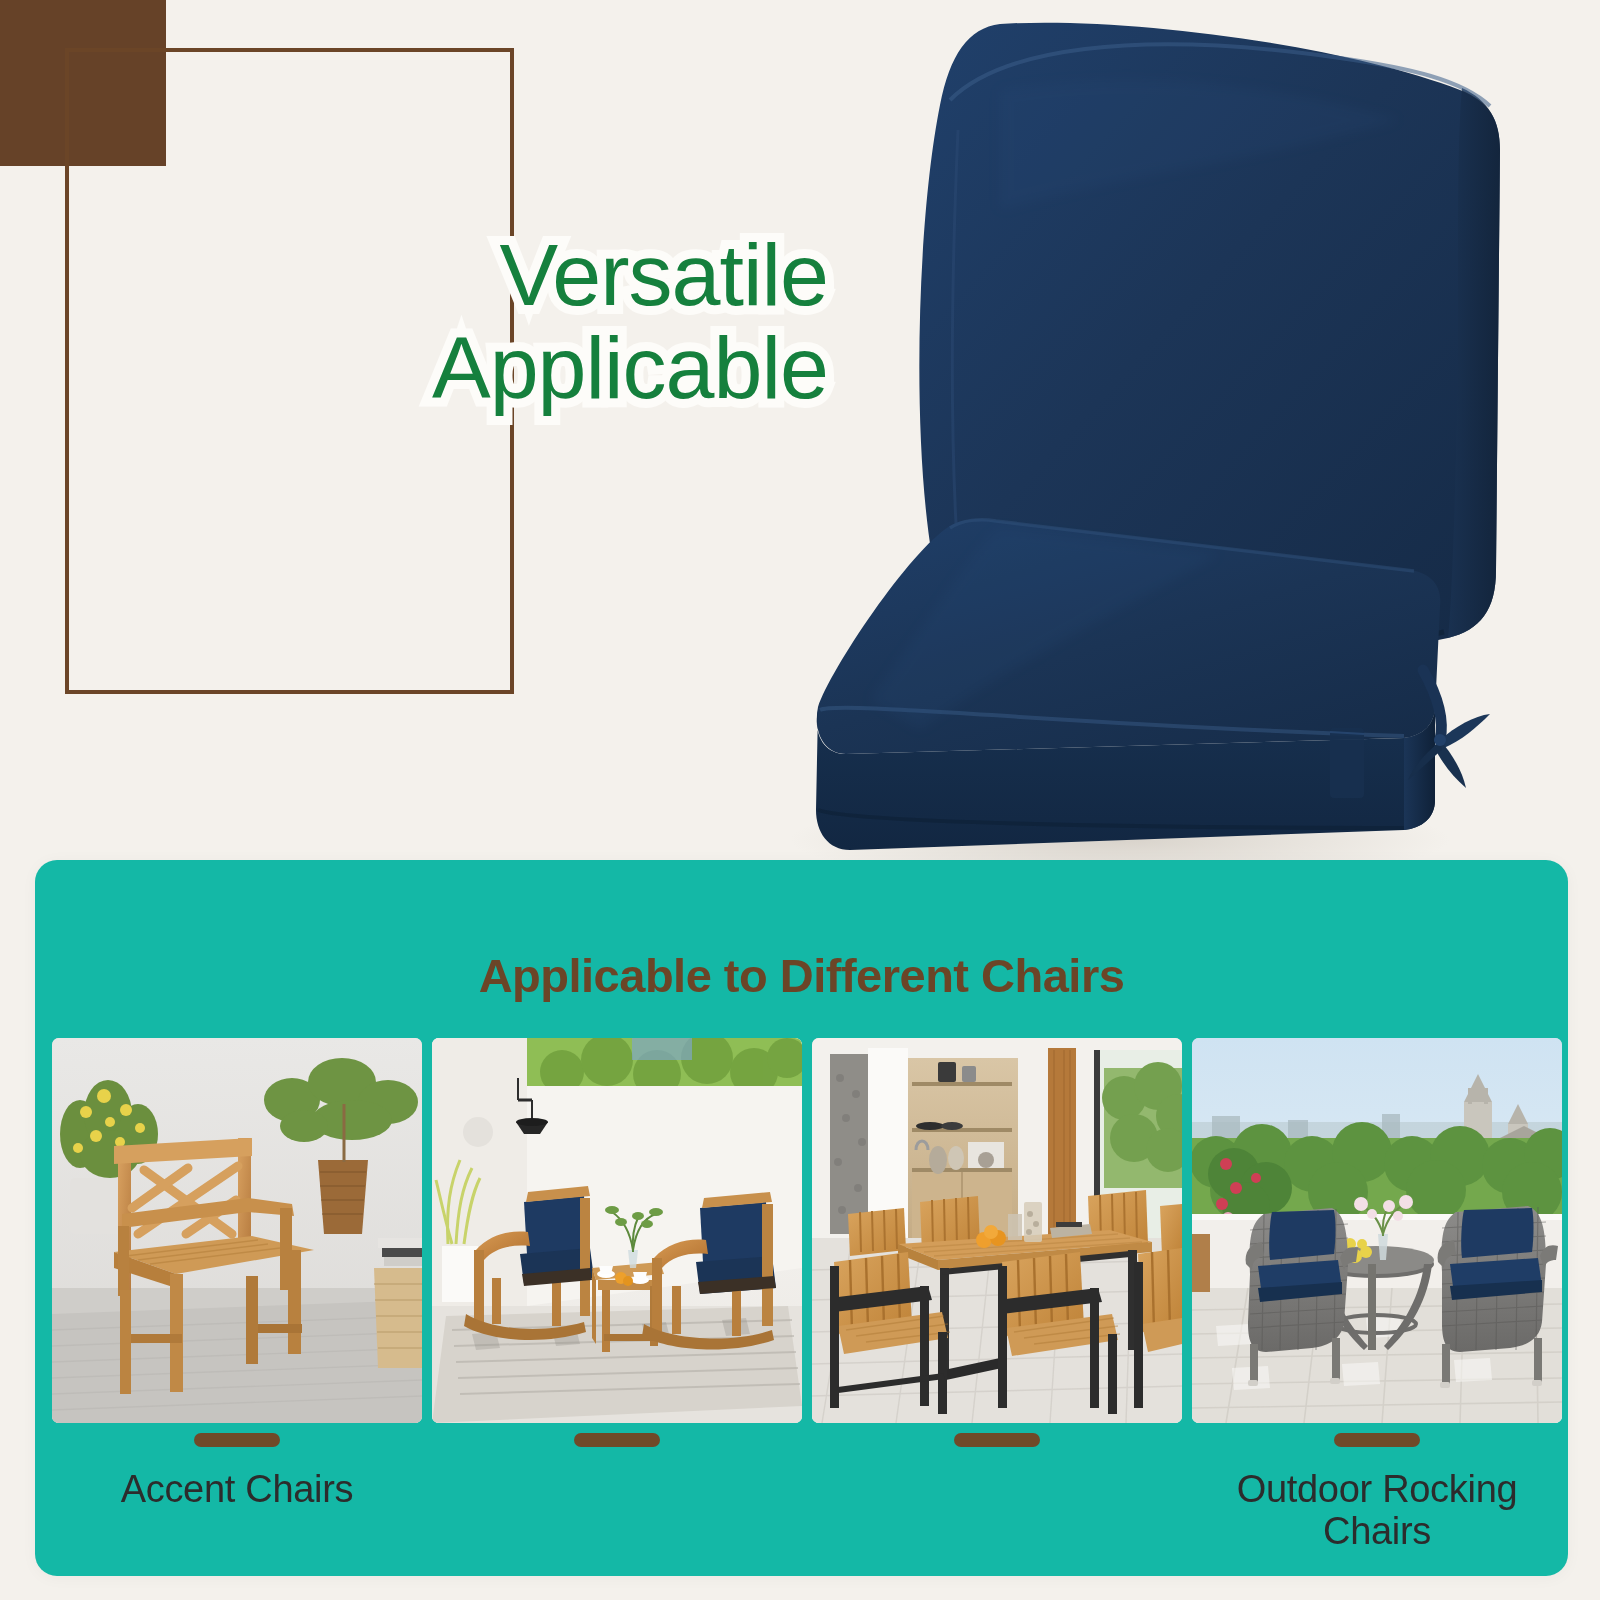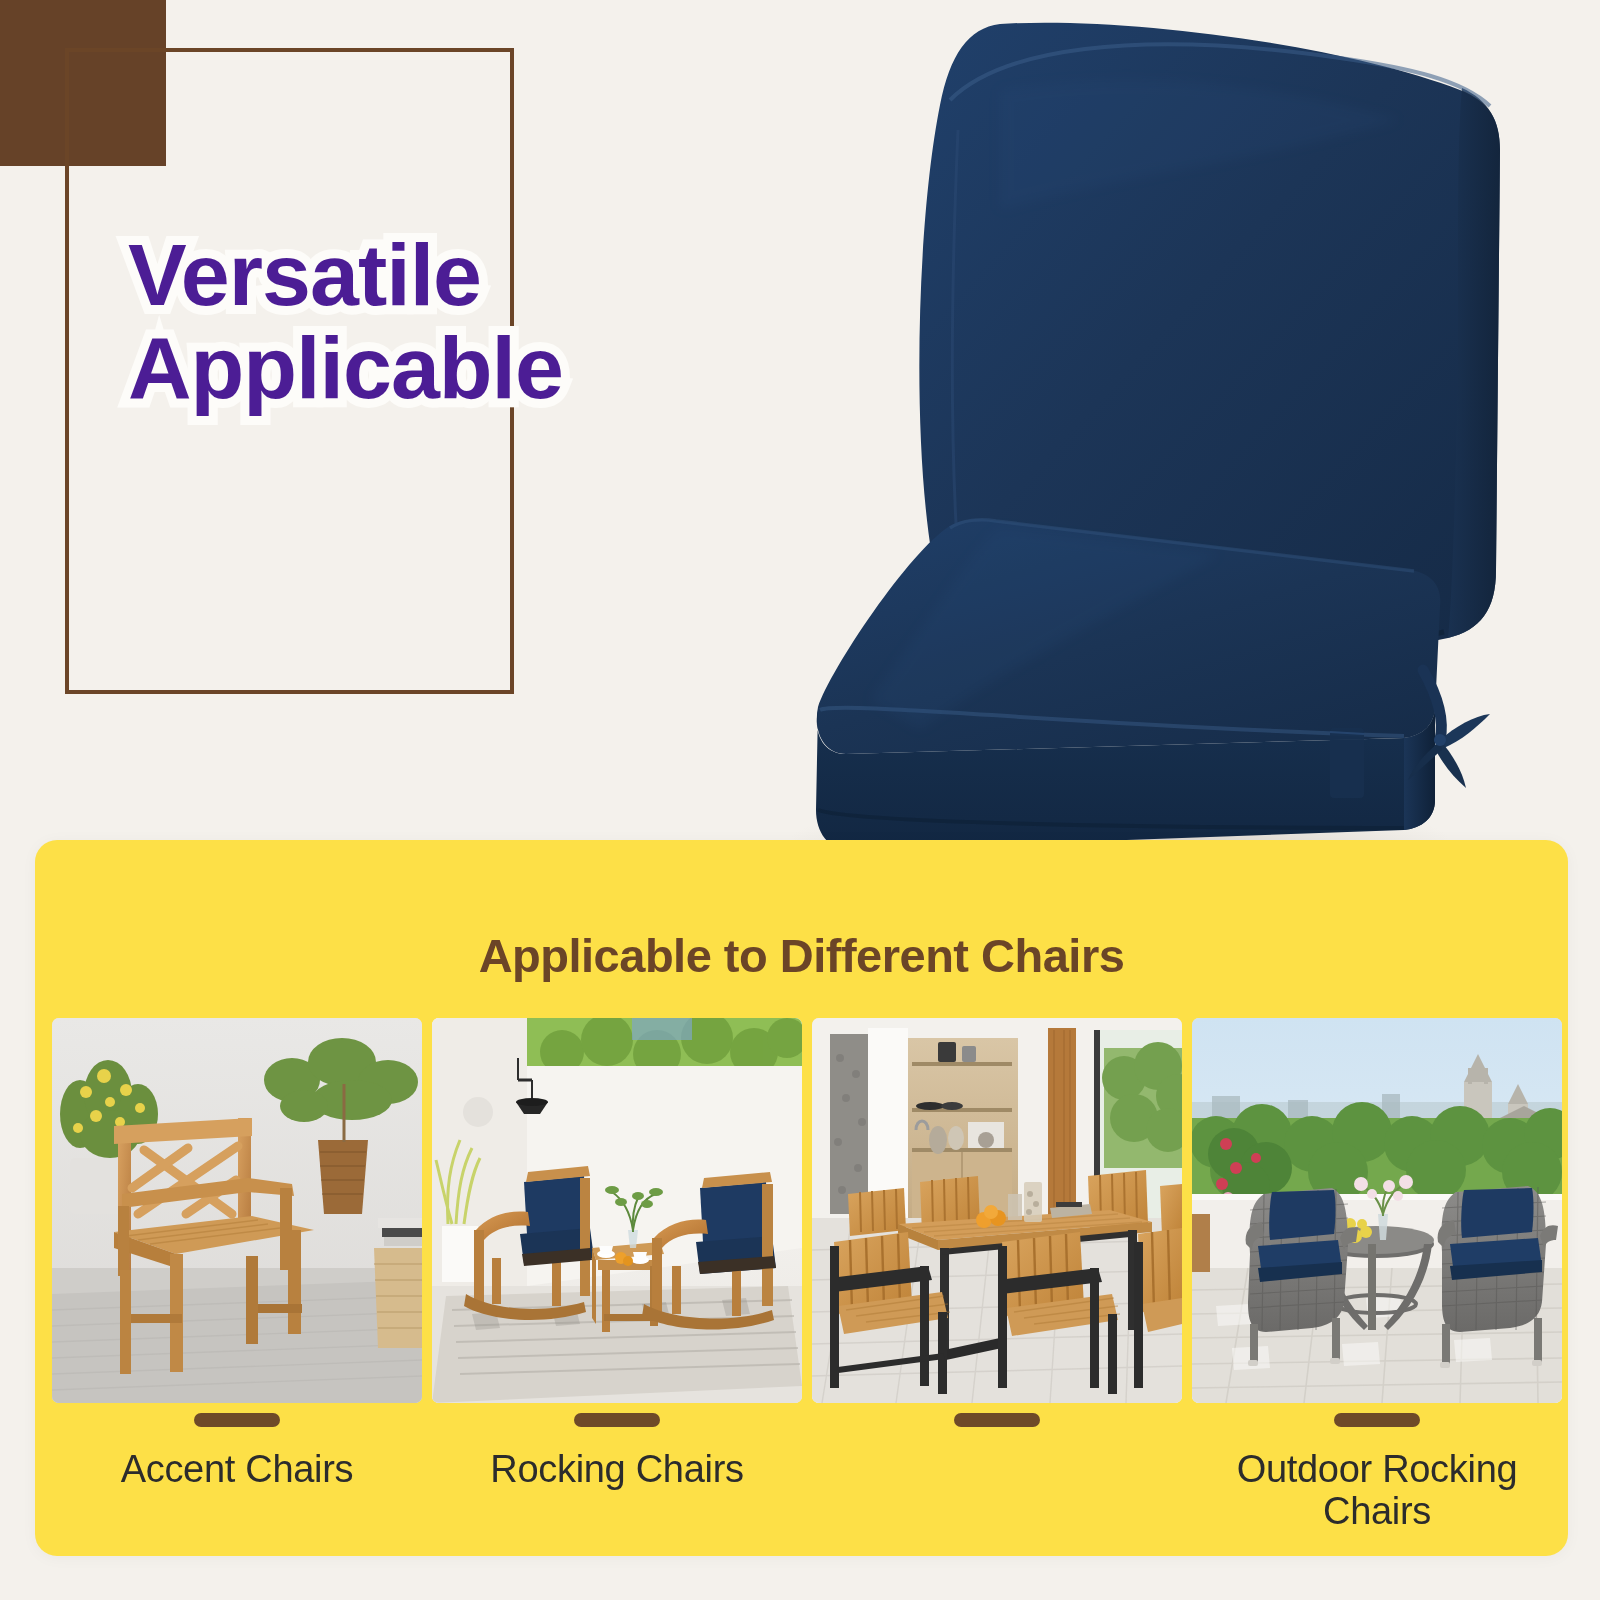--- a/index.html
+++ b/index.html
@@ -18,36 +18,37 @@
   }
   .frame{
     position:absolute; left:65px; top:48px; width:449px; height:646px;
     border:4px solid #6b4527;
     border-top-color:#6b4527;
   }
 
   
   .headline{
     position:absolute; left:128px; top:228px; width:700px;
-    font-size:88px; line-height:1.06; font-weight:bold;
+    font-size:88px; line-height:1.06; font-weight:normal;
     letter-spacing:-1px;
-    color:#4c1d95;
+    color:#15803d;
     -webkit-text-stroke:18px #fdfcf9;
     paint-order: stroke fill;
+    text-align: right;
   }
   .headline span{ display:block; }
 
   
   .hero{ position:absolute; left:700px; top:10px; width:800px; height:890px; }
   .hero svg{ width:100%; height:100%; display:block; }
 
   
   .card{
-    position:absolute; left:35px; top:840px; width:1533px; height:716px;
-    background:#fde047; border-radius:22px;
+    position:absolute; left:35px; top:860px; width:1533px; height:716px;
+    background:#14b8a6; border-radius:22px;
     box-shadow:0 2px 16px rgba(0,0,0,.04);
   }
   .card-title{
     position:absolute; left:0; right:0; top:88px;
     text-align:center; font-size:47px; font-weight:bold;
     color:#6b4527; letter-spacing:-0.5px;
   }
 
   
   .thumbs{
@@ -399,21 +400,20 @@
             <rect x="220" y="220" width="10" height="74" fill="#b87f3d"></rect>
             <rect x="330" y="166" width="11" height="122" fill="#bb8441"></rect>
             <path d="M212 286 C240 302 300 306 340 292 L342 302 C296 318 236 312 210 298 Z" fill="#a97436"></path>
             <rect x="240" y="248" width="9" height="48" fill="#b87f3d"></rect>
             <rect x="300" y="250" width="9" height="48" fill="#b87f3d"></rect>
             <path d="M266 244 L342 238 L344 250 L268 256 Z" fill="#3b3026"></path>
           </g>
         </svg>
       </div>
       <div class="pill"></div>
-      <div class="thumb-label">Rocking Chairs</div>
     </div>
 
     <div class="thumb-col">
       <div class="thumb">
         <svg viewBox="0 0 370 385" xmlns="http://www.w3.org/2000/svg">
           <defs>
             <linearGradient id="wd3" x1="0" y1="0" x2="1" y2="1">
               <stop offset="0" stop-color="#d9a45e"></stop>
                 <stop offset="1" stop-color="#bf8338"></stop>
             </linearGradient>

